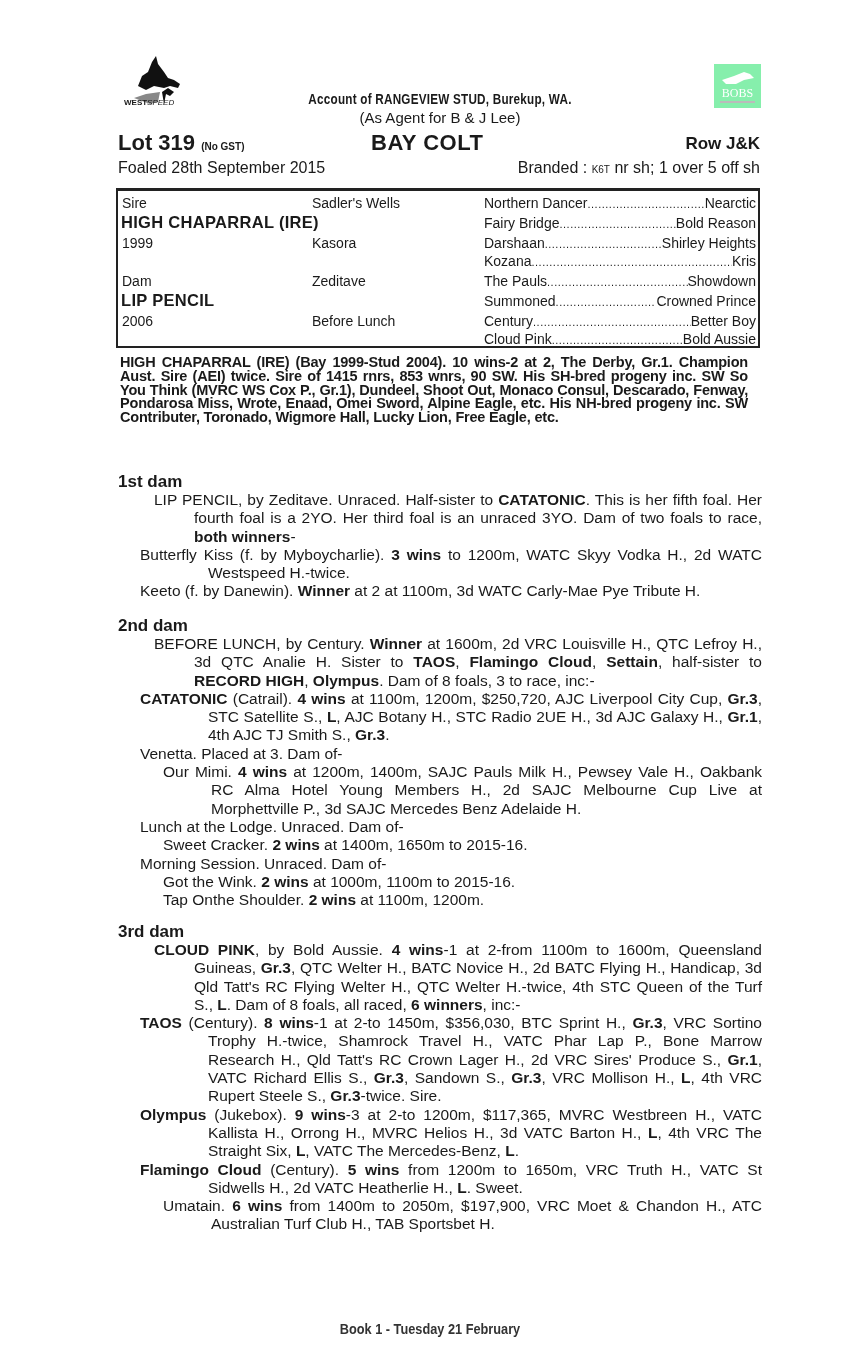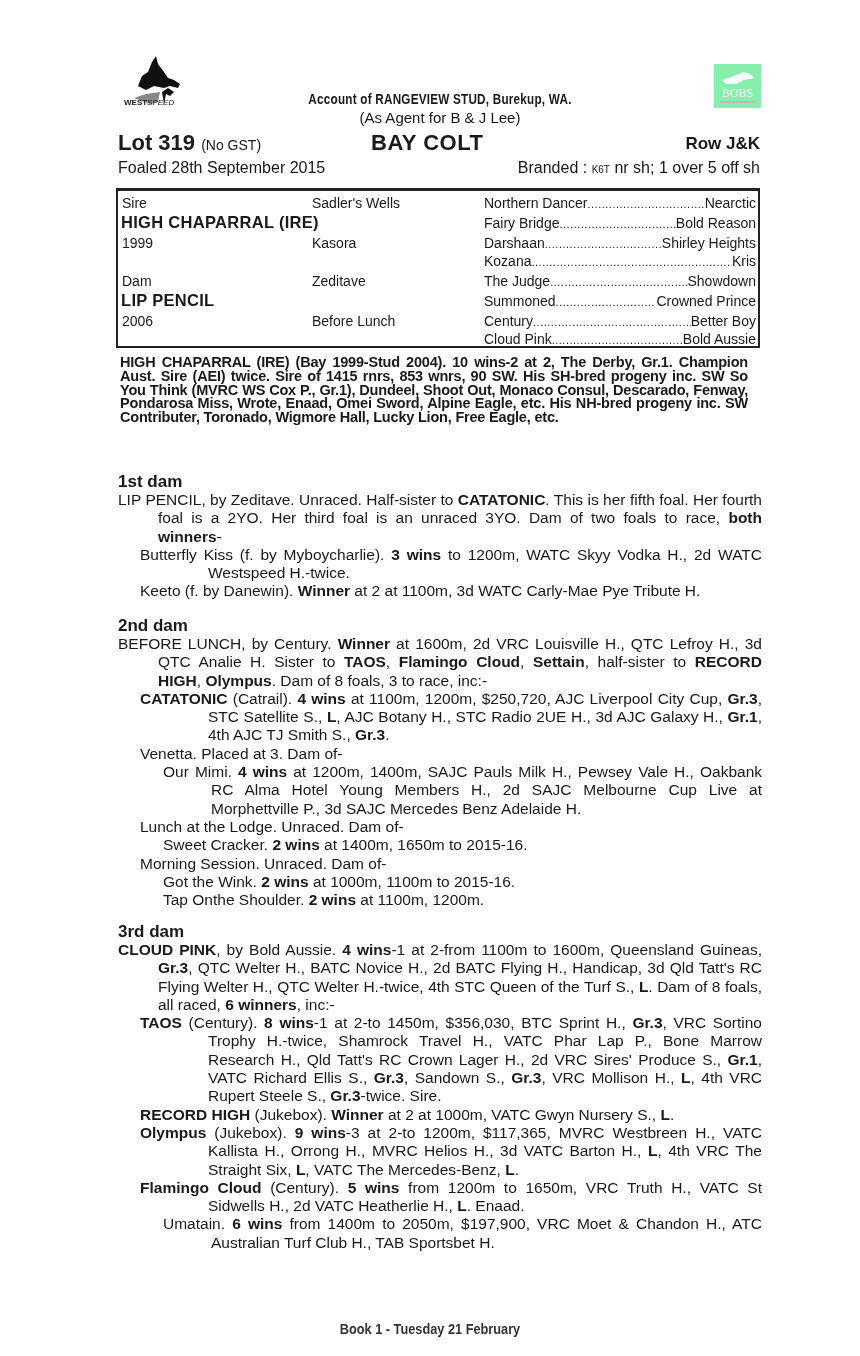--- a/index.html
+++ b/index.html
@@ -10,21 +10,21 @@
   .page { position: absolute; left: 116px; top: 0; width: 648px; }
 
   
   .logo-west { position: absolute; left: 8px; top: 52px; width: 62px; height: 58px; }
   .logo-west-text { position: absolute; left: 8px; top: 98px; font-size: 8px; font-weight: bold; letter-spacing: 0px; }
   .logo-west-text i { font-weight: normal; }
   .logo-bobs { position: absolute; left: 598px; top: 64px; width: 47px; height: 44px; background: #86efac; }
   .account { position: absolute; left: 0; width: 648px; top: 90px; text-align: center; font-size: 15px; font-weight: bold; transform: scaleX(0.78); transform-origin: center; letter-spacing: 0.3px; }
   .agent { position: absolute; left: 0; width: 648px; top: 109px; text-align: center; font-size: 15px; }
   .lot { position: absolute; left: 2px; top: 130px; font-size: 22px; font-weight: 900; }
-  .lot small { font-size: 14px; font-weight: normal; }
+  .lot small { font-size: 10px; font-weight: bold; }
   .colt { position: absolute; left: 255px; top: 130px; font-size: 22px; font-weight: 900; letter-spacing: 0.5px; }
   .row { position: absolute; right: 4px; top: 134px; font-size: 17px; font-weight: 900; }
   .foaled { position: absolute; left: 2px; top: 159px; font-size: 16px; }
   .branded { position: absolute; right: 4px; top: 159px; font-size: 16px; }
   .branded .k { font-size: 10px; }
 
   
   .ped { position: absolute; left: 0; top: 188px; width: 644px; height: 160px; border: 2px solid #222; border-top-width: 3px; box-sizing: border-box; }
   .ped .cell { position: absolute; font-size: 14px; }
   .ped .big { font-size: 16.5px; font-weight: 900; letter-spacing: 0.3px; }
@@ -33,21 +33,21 @@
   .anc .dots::before { content: "............................................................................................................"; letter-spacing: 0.5px; font-size: 11px; }
 
   
   .summary { position: absolute; left: 4px; top: 356px; width: 628px; font-size: 14.5px; font-weight: 900; line-height: 13.8px; text-align: justify; letter-spacing: -0.2px; }
 
   
   .sec { position: absolute; left: 2px; width: 644px; font-size: 15.5px; line-height: 18.3px; }
   .sec h3 { margin: 0; font-size: 17px; font-weight: 700; line-height: 19px; }
   .p { text-align: justify; }
   .p b { font-weight: 900; }
-  .l0 { padding-left: 40px; text-indent: -40px; }
+  .l0 { padding-left: 40px; text-indent: -40px; margin-left: 36px; }
   .l1 { padding-left: 90px; text-indent: -68px; }
   .l1b { padding-left: 68px; text-indent: -46px; }
   .l3 { padding-left: 93px; text-indent: -48px; }
 
   .footer { position: absolute; left: 0; width: 860px; top: 1320px; text-align: center; font-size: 15px; font-weight: bold; color: #333; transform: scaleX(0.85); }
 </style>
 </head>
 <body>
 
 <div class="page">
@@ -103,21 +103,21 @@
         <span>Darshaan</span>
         <span class="dots"></span>
         <span>Shirley Heights</span>
       </div>
     <div class="anc" style="top:62px">
         <span>Kozana</span>
         <span class="dots"></span>
         <span>Kris</span>
       </div>
     <div class="anc" style="top:82px">
-        <span>The Judge</span>
+        <span>The Pauls</span>
         <span class="dots"></span>
         <span>Showdown</span>
       </div>
     <div class="anc" style="top:102px">
         <span>Summoned</span>
         <span class="dots"></span>
         <span>Crowned Prince</span>
       </div>
     <div class="anc" style="top:122px">
         <span>Century</span>
@@ -150,20 +150,19 @@
     <div class="p l3"><span>Sweet Cracker. </span><b>2 wins</b><span> at 1400m, 1650m to 2015-16.</span></div>
     <div class="p l1b">Morning Session. Unraced. Dam of-</div>
     <div class="p l3"><span>Got the Wink. </span><b>2 wins</b><span> at 1000m, 1100m to 2015-16.</span></div>
     <div class="p l3"><span>Tap Onthe Shoulder. </span><b>2 wins</b><span> at 1100m, 1200m.</span></div>
   </div>
 
   <div class="sec" style="top:922px">
     <h3>3rd dam</h3>
     <div class="p l0"><b>CLOUD PINK</b><span>, by Bold Aussie. </span><b>4 wins</b><span>-1 at 2-from 1100m to 1600m, Queensland Guineas, </span><b>Gr.3</b><span>, QTC Welter H., BATC Novice H., 2d BATC Flying H., Handicap, 3d Qld Tatt's RC Flying Welter H., QTC Welter H.-twice, 4th STC Queen of the Turf S., </span><b>L</b><span>. Dam of 8 foals, all raced, </span><b>6 winners</b><span>, inc:-</span></div>
     <div class="p l1"><b>TAOS</b><span> (Century). </span><b>8 wins</b><span>-1 at 2-to 1450m, $356,030, BTC Sprint H., </span><b>Gr.3</b><span>, VRC Sortino Trophy H.-twice, Shamrock Travel H., VATC Phar Lap P., Bone Marrow Research H., Qld Tatt's RC Crown Lager H., 2d VRC Sires' Produce S., </span><b>Gr.1</b><span>, VATC Richard Ellis S., </span><b>Gr.3</b><span>, Sandown S., </span><b>Gr.3</b><span>, VRC Mollison H., </span><b>L</b><span>, 4th VRC Rupert Steele S., </span><b>Gr.3</b><span>-twice. Sire.</span></div>
-    <div class="p l1"><b>RECORD HIGH</b><span> (Jukebox). </span><b>Winner</b><span> at 2 at 1000m, VATC Gwyn Nursery S., </span><b>L</b><span>.</span></div>
     <div class="p l1"><b>Olympus</b><span> (Jukebox). </span><b>9 wins</b><span>-3 at 2-to 1200m, $117,365, MVRC Westbreen H., VATC Kallista H., Orrong H., MVRC Helios H., 3d VATC Barton H., </span><b>L</b><span>, 4th VRC The Straight Six, </span><b>L</b><span>, VATC The Mercedes-Benz, </span><b>L</b><span>.</span></div>
-    <div class="p l1"><b>Flamingo Cloud</b><span> (Century). </span><b>5 wins</b><span> from 1200m to 1650m, VRC Truth H., VATC St Sidwells H., 2d VATC Heatherlie H., </span><b>L</b><span>. Enaad.</span></div>
+    <div class="p l1"><b>Flamingo Cloud</b><span> (Century). </span><b>5 wins</b><span> from 1200m to 1650m, VRC Truth H., VATC St Sidwells H., 2d VATC Heatherlie H., </span><b>L</b><span>. Sweet.</span></div>
     <div class="p l3"><span>Umatain. </span><b>6 wins</b><span> from 1400m to 2050m, $197,900, VRC Moet &amp; Chandon H., ATC Australian Turf Club H., TAB Sportsbet H.</span></div>
   </div>
 </div>
 
 <div class="footer">Book 1 - Tuesday 21 February</div>
 
 </body></html>

